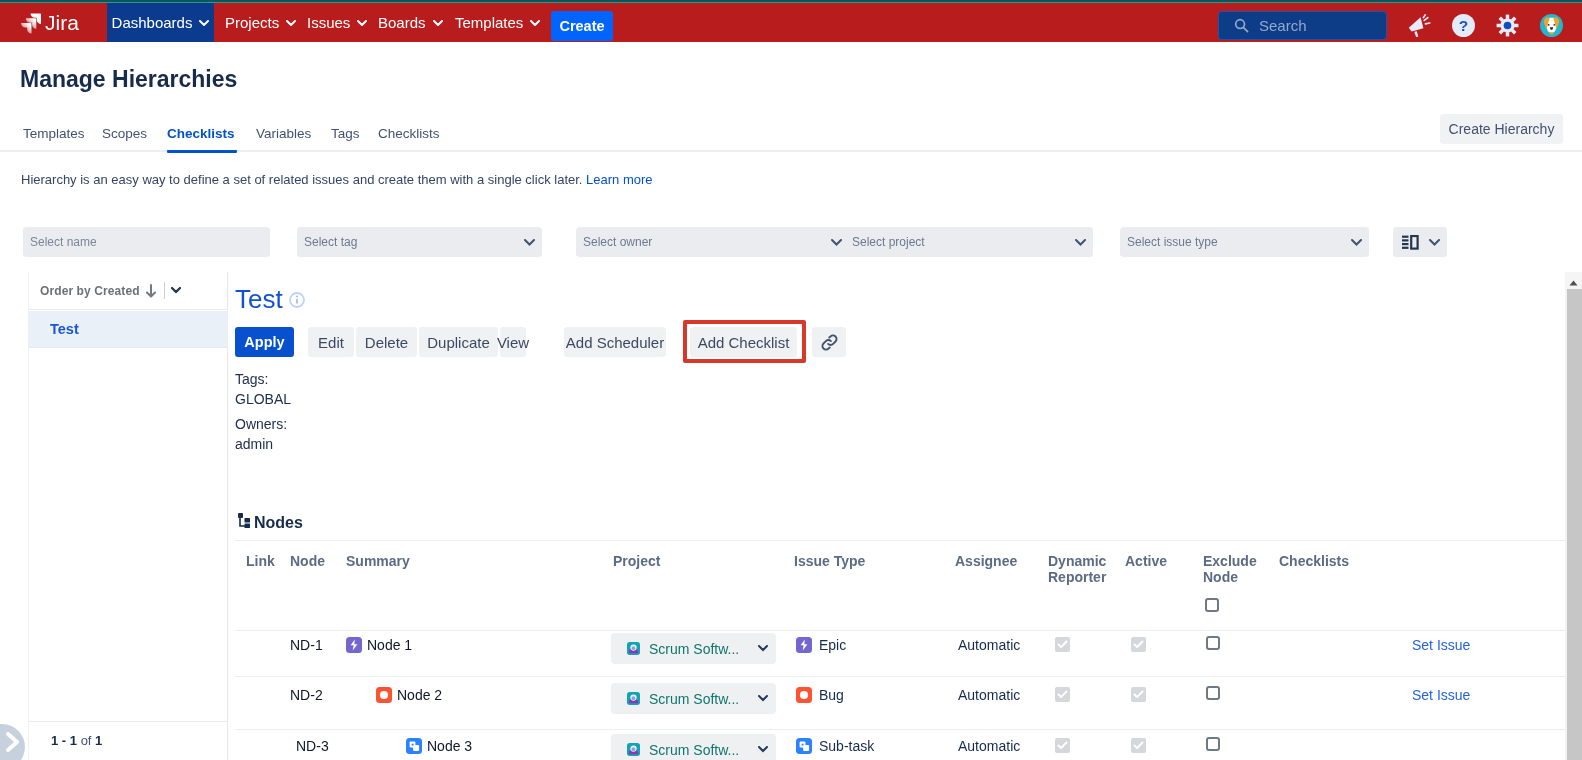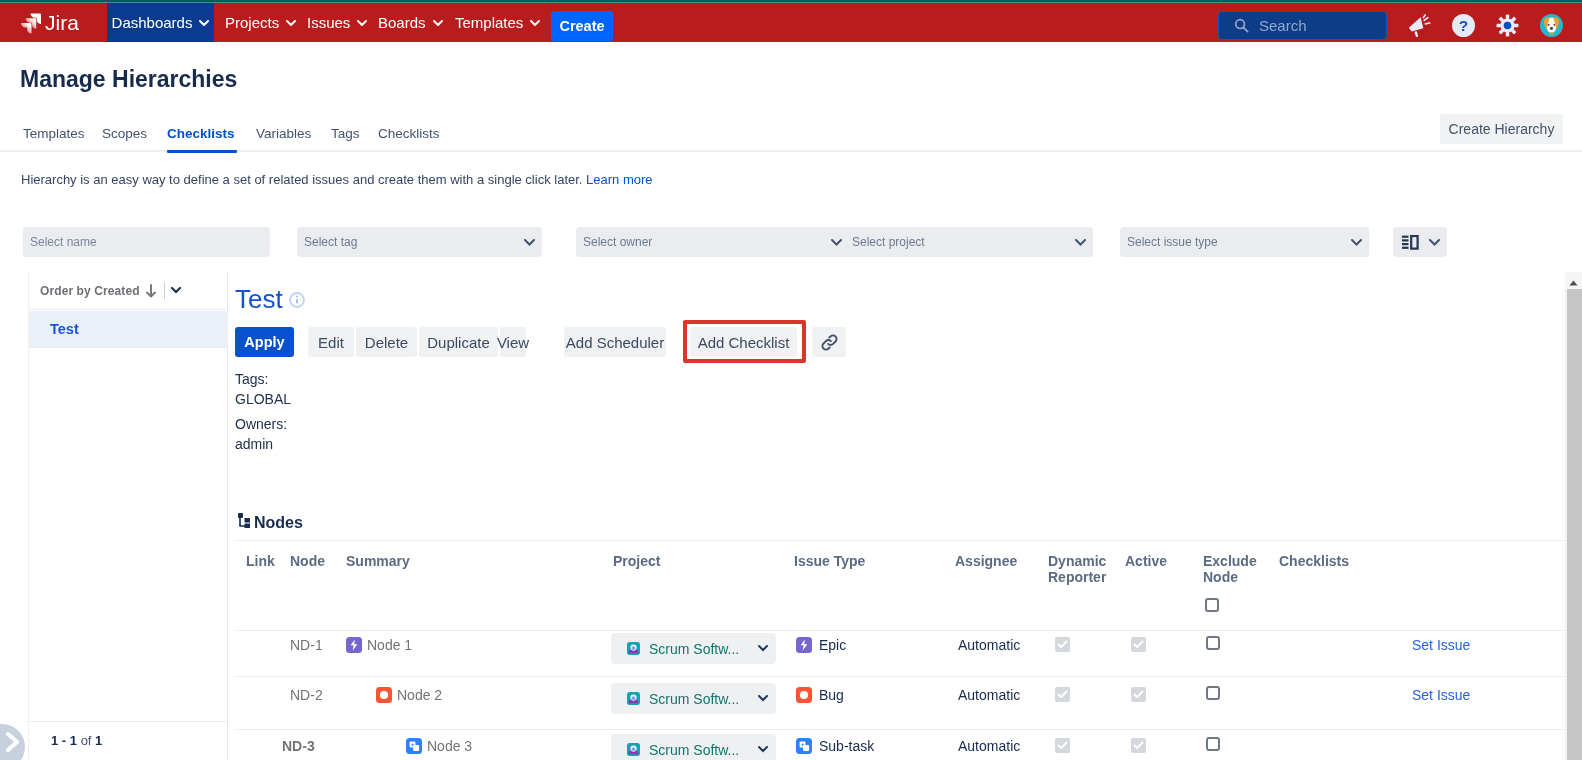--- a/index.html
+++ b/index.html
@@ -43,21 +43,21 @@
 #infoicon { position:absolute; left:289px; top:292px; }
 .btn { position:absolute; top:327px; height:30px; border-radius:3px; font-size:15px; display:flex; align-items:center; justify-content:center; background:#f0f1f3; color:#3b4a63; }
 #btn-apply { left:235px; width:59px; background:#0751ce; color:#fff; font-weight:bold; font-size:14.5px; }
 #redbox { position:absolute; left:683px; top:320px; width:123px; height:43px; border:4px solid #d8382c; border-radius:2px; }
 #taginfo { position:absolute; left:235px; top:369px; font-size:14px; color:#22314f; line-height:20px; }
 #owninfo { position:absolute; left:235px; top:414px; font-size:14px; color:#22314f; line-height:20px; }
 #nodeshead { position:absolute; left:238px; top:513px; font-size:16px; font-weight:bold; color:#172b4d; }
 .hline { position:absolute; background:#eceef0; height:1px; }
 .th { position:absolute; font-size:14px; font-weight:bold; color:#5b6b84; }
 .cell { position:absolute; font-size:14px; }
-.bluelink { color:#737373; }
+.bluelink { color:#0f172a; }
 .darktxt { color:#172b4d; }
 .psel { position:absolute; left:611px; width:165px; height:31px; background:#eff0f2; border-radius:4px; display:flex; align-items:center; }
 .psel .pav { margin-left:16px; }
 .psel .ptxt { margin-left:9px; font-size:14px; color:#0f766e; }
 .psel .pchev { position:absolute; right:8px; top:12px; }
 .cbx-on { position:absolute; width:15px; height:15px; background:#d4d8dd; border-radius:2px; }
 .cbx-off { position:absolute; width:14px; height:14px; background:#fff; border:2px solid #6f7884; border-radius:3px; }
 #scrollbar { position:absolute; left:1565px; top:272px; width:17px; height:488px; background:#f2f2f2; }
 #sb-arrow { position:absolute; left:0; top:0; width:17px; height:17px; background:#f5f5f5; }
 #sb-thumb { position:absolute; left:2px; top:17px; width:15px; height:471px; background:#c6c6c6; }
@@ -311,21 +311,21 @@
 <span class="cell darktxt" style="left:958px; top:687px;">Automatic</span>
 <div class="cbx-on" style="left:1055px; top:687px;"><svg width="15" height="15" viewBox="0 0 15 15">
       <path d="M3.5 7.5l2.6 2.6 5.4-5.6" stroke="#fff" stroke-width="2" fill="none" stroke-linecap="round" stroke-linejoin="round"></path>
     </svg></div>
 <div class="cbx-on" style="left:1131px; top:687px;"><svg width="15" height="15" viewBox="0 0 15 15">
       <path d="M3.5 7.5l2.6 2.6 5.4-5.6" stroke="#fff" stroke-width="2" fill="none" stroke-linecap="round" stroke-linejoin="round"></path>
     </svg></div>
 <div class="cbx-off" style="left:1206px; top:686px;"></div>
 <span class="cell" style="left:1412px; top:687px; color:#2563e0;">Set Issue</span>
 
-<span class="cell bluelink" style="left:282px; top:738px;font-weight:bold;">ND-3</span>
+<span class="cell bluelink" style="left:296px; top:738px;">ND-3</span>
 <svg class="cell" style="left:406px; top:738px;" width="16" height="16" viewBox="0 0 16 16">
     <rect width="16" height="16" rx="3.5" fill="#2c82fe"></rect>
     <rect x="3.6" y="3.6" width="5.8" height="5.8" rx="1" fill="#fff"></rect>
     <rect x="5.7" y="5.7" width="1.9" height="1.9" fill="#2c82fe"></rect>
     <rect x="7.1" y="7.1" width="6" height="6" rx="1" fill="#fff"></rect>
   </svg>
 <span class="cell bluelink" style="left:427px; top:738px;">Node 3</span>
 <div class="psel" style="top:734px;">
   <svg class="pav" width="13" height="13" viewBox="0 0 14 14">
       <rect width="14" height="14" rx="3" fill="#12a4b4"></rect>

